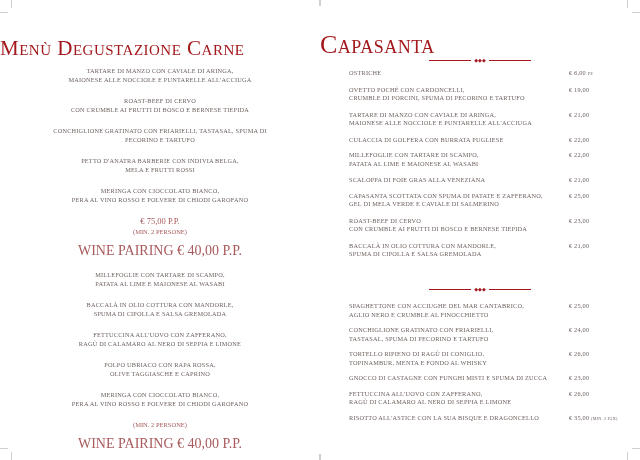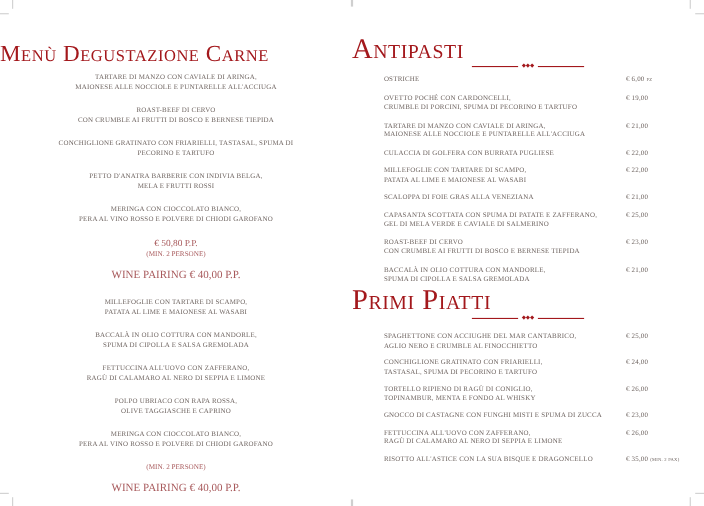--- a/index.html
+++ b/index.html
@@ -21,21 +21,21 @@
   .h-menu { font-size:21px; }
   .h-right { font-size:26px; }
 
   .centered-list { position:absolute; left:0; width:320px; text-align:center; }
   .c-item { font-size:6.3px; line-height:9px; text-transform:uppercase; letter-spacing:0.2px; color:#6e6460; margin-bottom:12px; font-family:"Liberation Serif", serif; }
   .c-item div { white-space:nowrap; }
 
   .price-block { text-align:center; color:#a85a5c; font-family:"Liberation Serif", serif; }
   .price-main { font-size:8.5px; line-height:11px; }
   .price-min { font-size:6.5px; line-height:9px; text-transform:uppercase; }
-  .price-wine { font-size:10px; line-height:11px; margin-top:9px; text-transform:uppercase; }
+  .price-wine { font-size:14px; line-height:11px; margin-top:9px; text-transform:uppercase; }
 
   .divider { position:absolute; left:0; width:320px; height:6px; display:flex; justify-content:center; align-items:center; }
   .divider .ln { width:42px; height:1px; background:#a3181c; }
   .divider .dots { color:#a3181c; font-size:5px; letter-spacing:0; margin:0 3px; line-height:6px; }
 
   .r-list { position:absolute; left:29px; width:280px; }
   .r-item { position:relative; font-size:6.3px; line-height:8.5px; text-transform:uppercase; color:#6e6460; font-family:"Liberation Serif", serif; letter-spacing:0.2px; }
   .r-item .desc div { white-space:nowrap; }
   .r-item .price { position:absolute; left:220px; top:0; white-space:nowrap; font-size:6.3px; }
   .r-item .unit { font-size:4.2px; }
@@ -68,21 +68,21 @@
     </div>
     <div class="c-item">
       <div>Petto d'anatra barberie con indivia belga,</div>
       <div>mela e frutti rossi</div>
     </div>
     <div class="c-item">
       <div>Meringa con cioccolato bianco,</div>
       <div>pera al vino rosso e polvere di chiodi garofano</div>
     </div>
     <div class="price-block">
-      <div class="price-main">€ 50,80 P.P.</div>
+      <div class="price-main">€ 75,00 P.P.</div>
       <div class="price-min">(min. 2 persone)</div>
       <div class="price-wine">Wine pairing € 40,00 P.P.</div>
     </div>
   </div>
 
 
   <div class="centered-list" style="top:270px;">
     <div class="c-item">
       <div>Millefoglie con tartare di scampo,</div>
       <div>patata al lime e maionese al wasabi</div>
@@ -111,21 +111,21 @@
 </div>
 
 <div class="page right">
   <div class="crop" style="left:0;top:0;width:1px;height:6px;"></div>
   <div class="crop" style="left:307px;top:0;width:1px;height:8px;"></div>
   <div class="crop" style="left:312px;top:12px;width:8px;height:1px;"></div>
   <div class="crop" style="left:312px;top:448px;width:8px;height:1px;"></div>
   <div class="crop" style="left:307px;top:452px;width:1px;height:8px;"></div>
   <div class="crop" style="left:0;top:454px;width:1px;height:6px;"></div>
 
-  <div class="h-title h-right" style="top:30px;">Antipasti</div>
+  <div class="h-title h-right" style="top:30px;">Capasanta</div>
   <div class="divider" style="top:57px;">
     <span class="ln"></span>
     <span class="dots">◆◆◆</span>
     <span class="ln"></span>
   </div>
 
   <div class="r-list" style="top:69px;">
     <div class="r-item" style="margin-bottom:8px;">
       <div class="desc">
           <div>Ostriche</div>
@@ -181,21 +181,20 @@
     </div>
     <div class="r-item">
       <div class="desc">
           <div>Baccalà in olio cottura con mandorle,</div>
           <div>spuma di cipolla e salsa gremolada</div>
         </div>
       <div class="price">€ 21,00</div>
     </div>
   </div>
 
-  <div class="h-title h-right" style="top:258px;">Primi Piatti</div>
   <div class="divider" style="top:286px;">
     <span class="ln"></span>
     <span class="dots">◆◆◆</span>
     <span class="ln"></span>
   </div>
 
   <div class="r-list" style="top:302px;">
     <div class="r-item" style="margin-bottom:7px;">
       <div class="desc">
           <div>Spaghettone con acciughe del Mar Cantabrico,</div>

